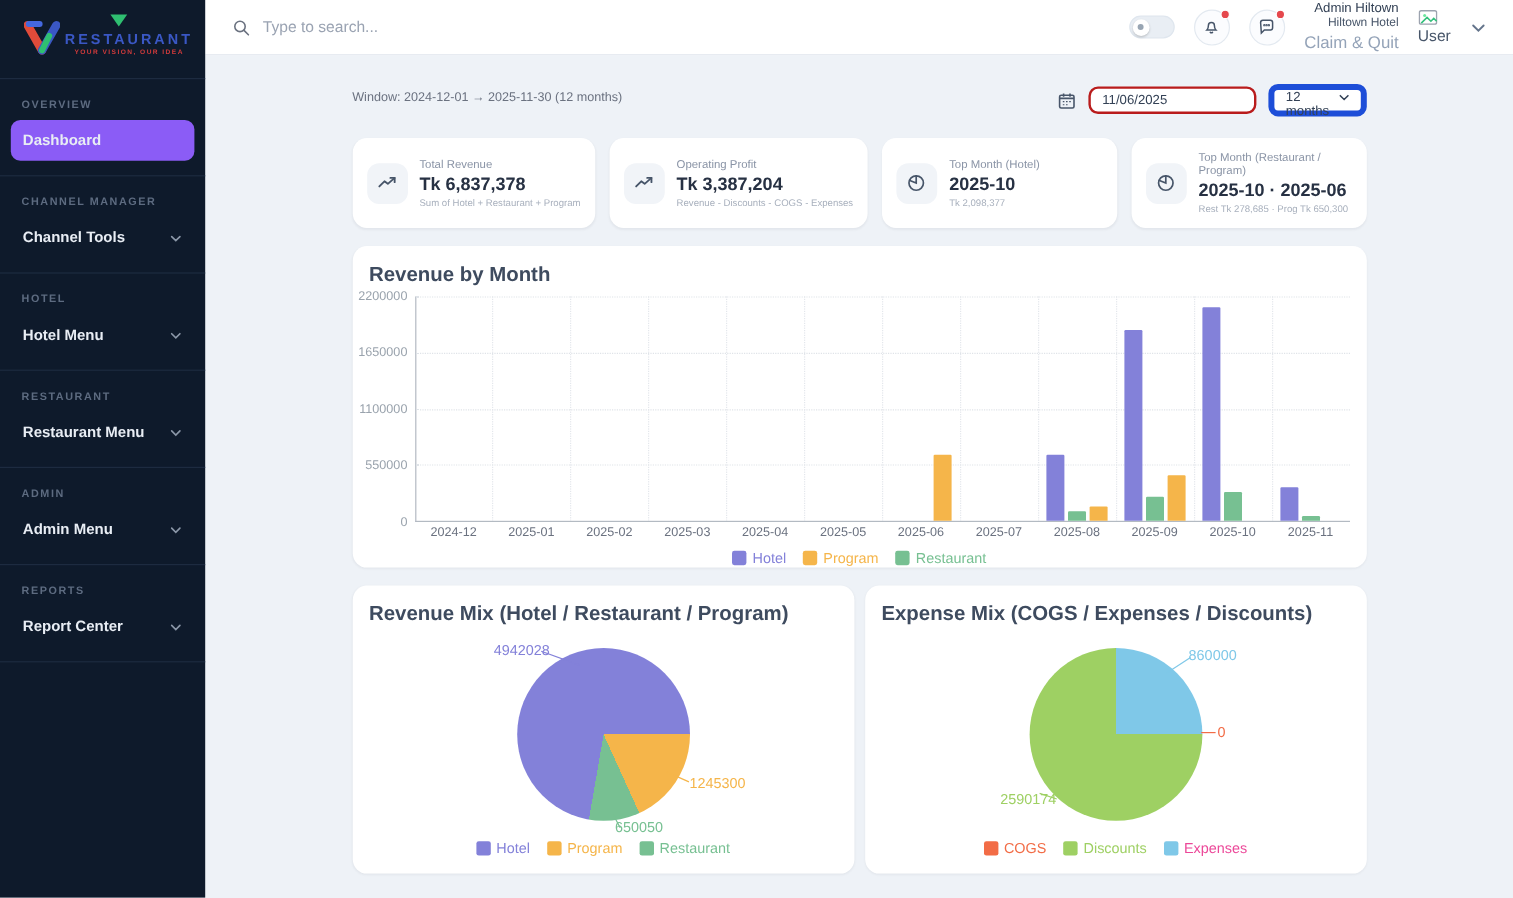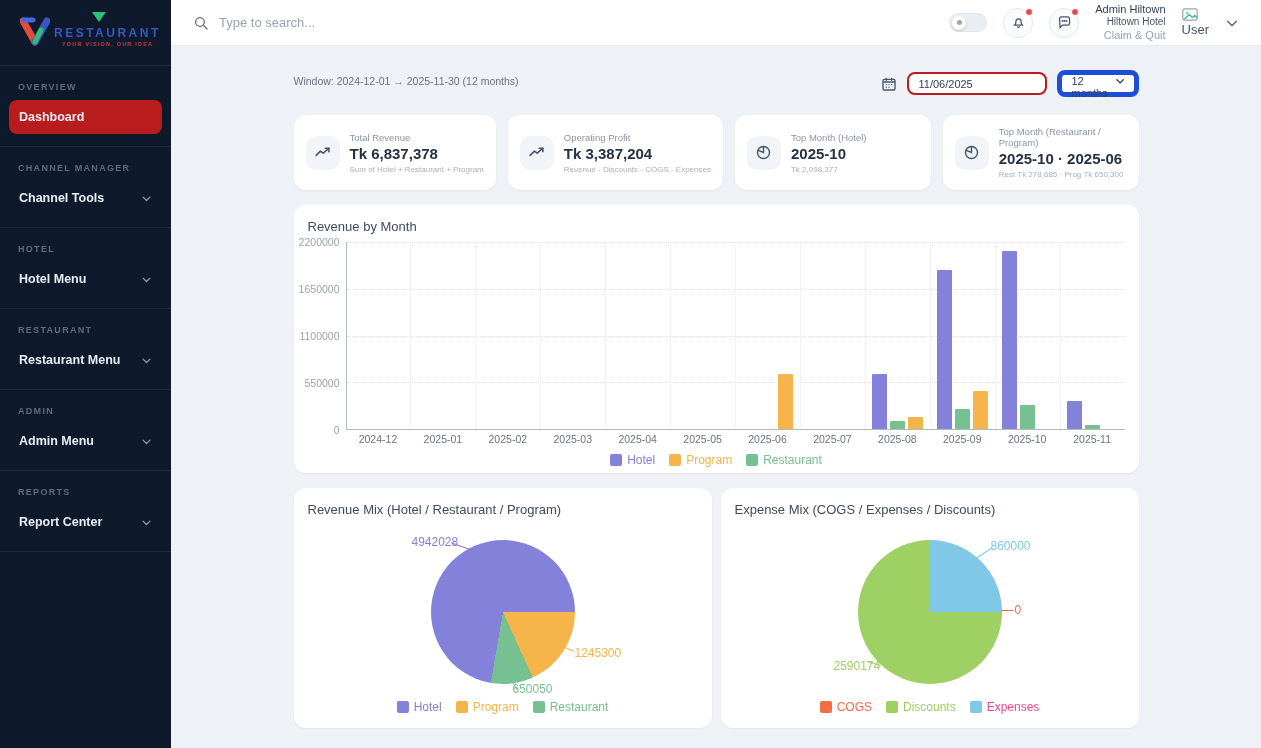--- a/index.html
+++ b/index.html
@@ -16,21 +16,21 @@
   .logo-mark { position:absolute; left:20px; top:16px; }
   .logo-name { position:absolute; left:54px; top:26px; font-size:12px; font-weight:800;
     letter-spacing:2.5px; color:#3a57c4; }
   .logo-tag { position:absolute; left:62px; top:41px; font-size:5.5px; font-weight:700;
     letter-spacing:1.2px; color:#d23b3b; }
   .side-label { padding:16px 18px 8px 18px; font-size:9px; font-weight:700;
     letter-spacing:1.3px; color:#5d6b80; }
   .side-item { margin:0 9px; padding:10px 10px; border-radius:8px; display:flex;
     align-items:center; justify-content:space-between; font-size:12.5px; font-weight:700;
     color:#e8edf4; cursor:pointer; }
-  .side-item.active { background:#b91c1c; }
+  .side-item.active { background:#8b5cf6; }
   .side-div { border-bottom:1px solid #1d2b40; margin:12px 0 0 0; }
   .chev { color:#8b97a8; }
 
   
   .header { position:fixed; left:171px; top:0; width:1090px; height:46px; background:#ffffff;
     border-bottom:1px solid #e7ebf1; display:flex; align-items:center; padding:0 22px; z-index:9; }
   .search-wrap { display:flex; align-items:center; gap:10px; flex:1; }
   .search-input { border:none; outline:none; font-size:13px; color:#334155; width:300px; background:transparent; }
   .search-input::placeholder { color:#9aa3b2; }
   .hdr-right { display:flex; align-items:center; gap:16px; }
@@ -41,21 +41,21 @@
     display:flex; align-items:center; justify-content:center; }
   .toggle .knob::after { content:""; width:5px; height:5px; border-radius:50%; background:#98a5b3; }
   .icon-btn { position:relative; width:30px; height:30px; border-radius:50%;
     background:#fbfcfe; border:1px solid #e3e9f0; display:flex; align-items:center;
     justify-content:center; cursor:pointer; }
   .badge-dot { position:absolute; top:-1px; right:-1px; width:8px; height:8px;
     border-radius:50%; background:#e5484d; border:1.5px solid #fff; }
   .user-text { text-align:right; line-height:1.25; }
   .user-text .l1 { font-size:11px; color:#334155; }
   .user-text .l2 { font-size:10px; color:#475569; }
-  .user-text .l3 { font-size:11px; color:#94a3b8; }
+  .user-text .l3 { font-size:14px; color:#94a3b8; }
   .avatar { display:flex; flex-direction:column; align-items:flex-start; gap:1px; cursor:pointer; }
   .avatar .alt { font-size:13px; color:#475569; }
 
   
   .content { position:fixed; left:171px; top:46px; width:1090px; height:702px; overflow:hidden; }
   .container { width:845px; margin:0 auto; padding-top:24px; }
   .title-row { display:flex; justify-content:space-between; align-items:flex-start; }
   .page-title { font-size:16px; font-weight:700; color:#1f2937; }
   .page-sub { font-size:10.5px; color:#6b7280; margin-top:5px; }
   .controls { display:flex; align-items:center; gap:10px; }
@@ -69,21 +69,21 @@
   .kpi-row { display:flex; gap:12px; margin-top:18px; }
   .kpi-card { flex:1; background:#fff; border-radius:12px; box-shadow:0 1px 2px rgba(16,24,40,.05);
     padding:11px 12px; display:flex; align-items:center; gap:10px; }
   .kpi-ico { width:34px; height:34px; border-radius:10px; background:#f1f4f8; flex:none;
     display:flex; align-items:center; justify-content:center; }
   .kpi-label { font-size:9.5px; color:#8a94a6; }
   .kpi-value { font-size:15px; font-weight:700; color:#273143; margin-top:2px; white-space:nowrap; }
   .kpi-sub { font-size:8px; color:#a8b0bd; margin-top:3px; white-space:nowrap; }
 
   .card { background:#fff; border-radius:12px; box-shadow:0 1px 2px rgba(16,24,40,.05); }
-  .card-title { font-size:13px; font-weight:400; color:#3e4b5f; padding:14px 6px 4px 14px; }
+  .card-title { font-size:17px; font-weight:700; color:#3e4b5f; padding:14px 6px 4px 14px; }
 
   
   .bar-card { margin-top:15px; height:268px; }
   .chart-zone { display:flex; padding:4px 14px 0 8px; }
   .yaxis { width:44px; position:relative; height:188px; }
   .yaxis span { position:absolute; right:6px; font-size:10.5px; color:#9aa3ad; transform:translateY(-50%); }
   .plot { position:relative; flex:1; height:188px; border-left:1px solid #b3bac2;
     border-bottom:1px solid #b3bac2; display:flex; }
   .hgrid { position:absolute; left:0; width:100%; border-top:1px dotted #dfe3e8; }
   .bcol { flex:1; height:100%; display:flex; align-items:flex-end; justify-content:center; gap:3px; position:relative; z-index:1; }

